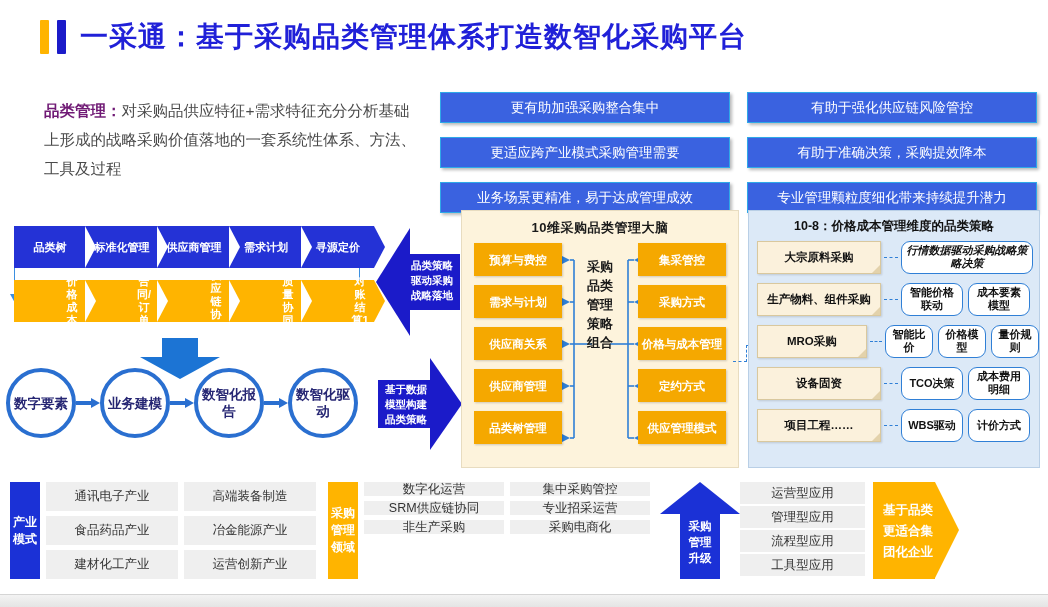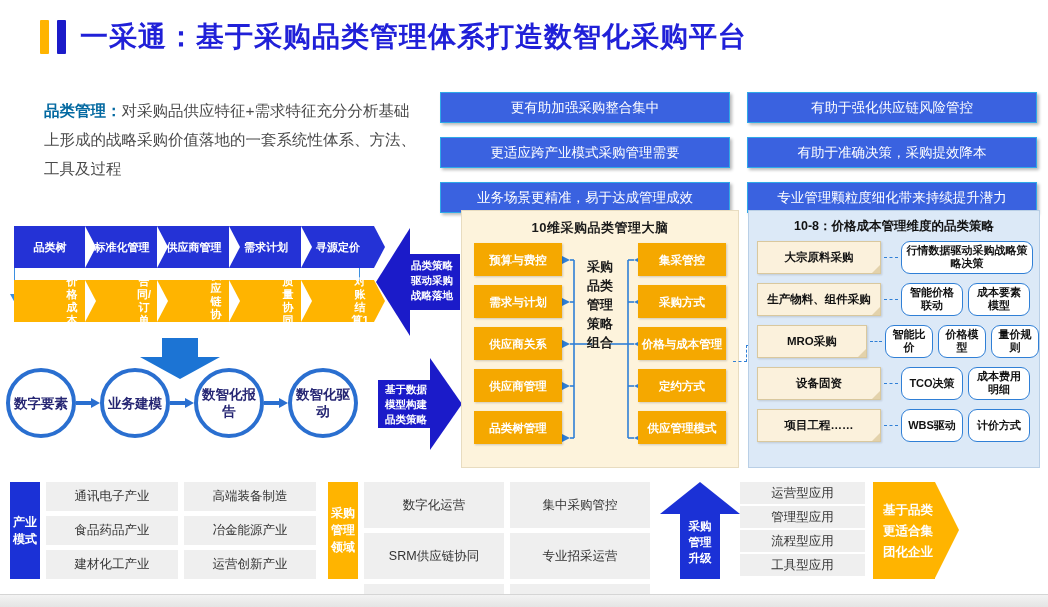--- a/index.html
+++ b/index.html
@@ -16,21 +16,21 @@
   .bar-b{width:9px;height:34px;background:#1B1BC9;border-radius:1px;}
   .title-txt{
     font-family:"Liberation Serif","DejaVu Serif",serif;
     font-size:28px;font-weight:bold;color:#2020D8;letter-spacing:1px;
     margin-left:6px;white-space:nowrap;
   }
 
   
   .intro{position:absolute;left:44px;top:96px;width:380px;
     font-size:15.5px;line-height:29px;color:#4a4a4a;}
-  .intro b{color:#0369a1;font-weight:bold;}
+  .intro b{color:#701a75;font-weight:bold;}
 
   
   .banners{position:absolute;left:440px;top:92px;width:600px;
     display:grid;grid-template-columns:290px 290px;gap:14px 17px;}
   .banner{
     height:29px;line-height:29px;text-align:center;color:#fff;font-size:13.5px;
     background:#3A62E0;border:1px solid #2fa8e8;
     box-shadow:2px 2px 3px rgba(0,0,0,.28);
   }
 
@@ -128,42 +128,42 @@
     display:flex;align-items:center;justify-content:center;
     font-size:11.5px;font-weight:bold;color:#111;text-align:center;line-height:13px;
     box-shadow:1px 1px 2px rgba(0,0,0,.14);}
   .rtag::after{content:"";position:absolute;right:0;bottom:0;width:0;height:0;
     border-left:8px solid transparent;border-bottom:8px solid #e3d2ab;}
   .dash{width:14px;border-top:1.5px dashed #2F7FD6;margin:0 3px;}
   .pills{display:flex;gap:5px;}
   .pill{background:#fff;border:1.5px solid #2F7FD6;border-radius:9px;
     display:flex;align-items:center;justify-content:center;text-align:center;
     font-size:11px;font-weight:bold;color:#111;line-height:13px;height:33px;box-sizing:border-box;
-    padding:0 4px;} .pill.w2{width:48px;} .pill.w3{width:62px;} .pill.w4{width:132px;}
+    padding:0 4px;} .pill.w2{width:48px;} .pill.w3{width:62px;} .pill.w4{width:132px;font-style:italic;}
 
   
   .conn{position:absolute;left:733px;top:345px;width:18px;height:18px;}
   .conn .h1{position:absolute;left:0;top:16px;width:14px;border-top:1.5px dashed #2F7FD6;}
   .conn .v1{position:absolute;left:13px;top:0;height:17px;border-left:1.5px dashed #2F7FD6;}
   .conn .h2{position:absolute;left:13px;top:0;width:11px;border-top:1.5px dashed #2F7FD6;}
   .conn .ar{position:absolute;left:23px;top:-4px;width:0;height:0;
     border-top:4px solid transparent;border-bottom:4px solid transparent;
     border-left:6px solid #2F7FD6;}
 
   
   .bottom{position:absolute;left:10px;top:482px;width:1032px;height:105px;display:flex;align-items:flex-start;}
   .vtag{width:30px;color:#fff;font-size:12px;font-weight:bold;text-align:center;
     display:flex;align-items:center;justify-content:center;line-height:17px;box-sizing:border-box;}
   .vtag.blue{background:#1B31D6;height:97px;}
   .vtag.orange{background:#FFB400;height:97px;}
   .gcol{display:flex;flex-direction:column;gap:5px;margin-left:6px;}
   .gcell{background:#EFEFEF;color:#333;font-size:12.5px;
     display:flex;align-items:center;justify-content:center;box-sizing:border-box;}
   .g3{width:132px;height:29px;}
-  .g3b{width:140px;height:46px;}
+  .g3b{width:140px;height:14px;}
   .g4s{width:125px;height:22px;}
   .upar{position:relative;width:80px;height:97px;margin-left:10px;}
   .upar .hd2{position:absolute;left:0;top:0;width:0;height:0;
     border-left:40px solid transparent;border-right:40px solid transparent;
     border-bottom:32px solid #1B31D6;}
   .upar .sh2{position:absolute;left:20px;top:31px;width:40px;height:66px;background:#1B31D6;}
   .upar .lb2{position:absolute;left:20px;top:36px;width:40px;text-align:center;color:#fff;
     font-size:11.5px;font-weight:bold;line-height:16px;z-index:4;}
   .bigchev{position:relative;width:86px;height:97px;margin-left:8px;}
   .bigchev .body{position:absolute;left:0;top:0;width:62px;height:97px;background:#FFB400;}

